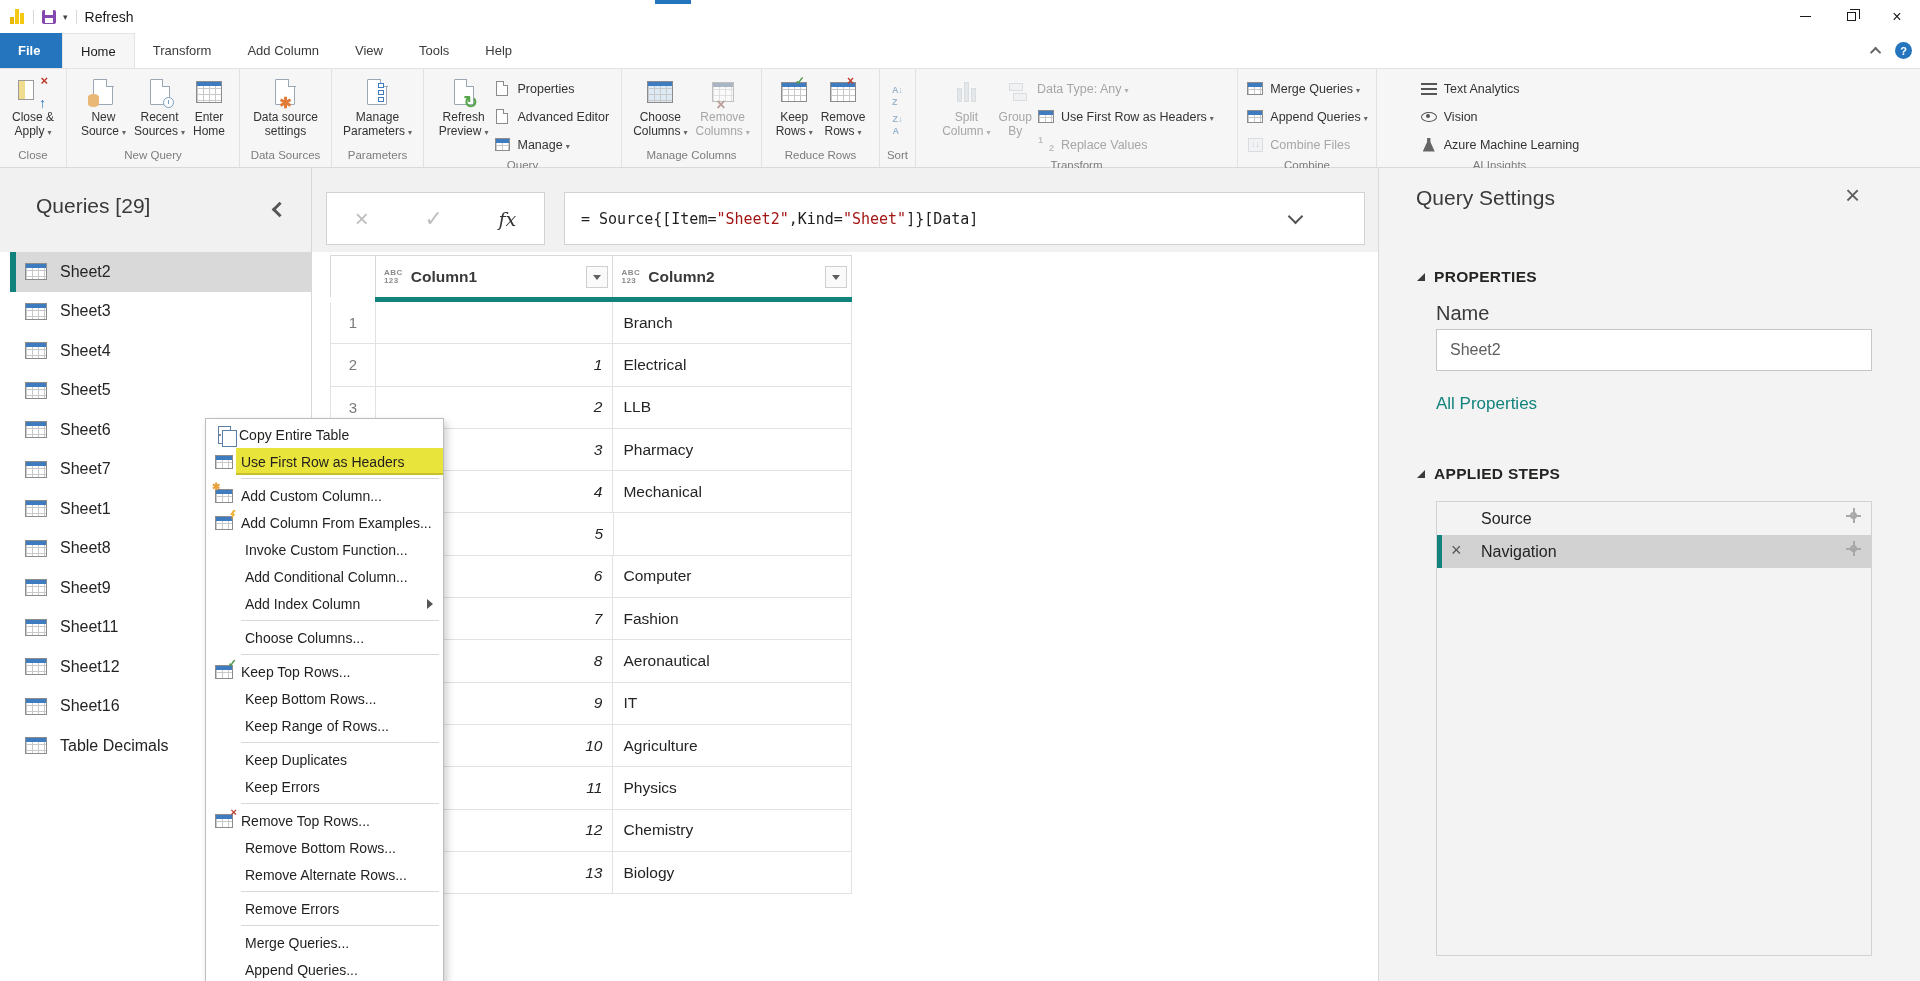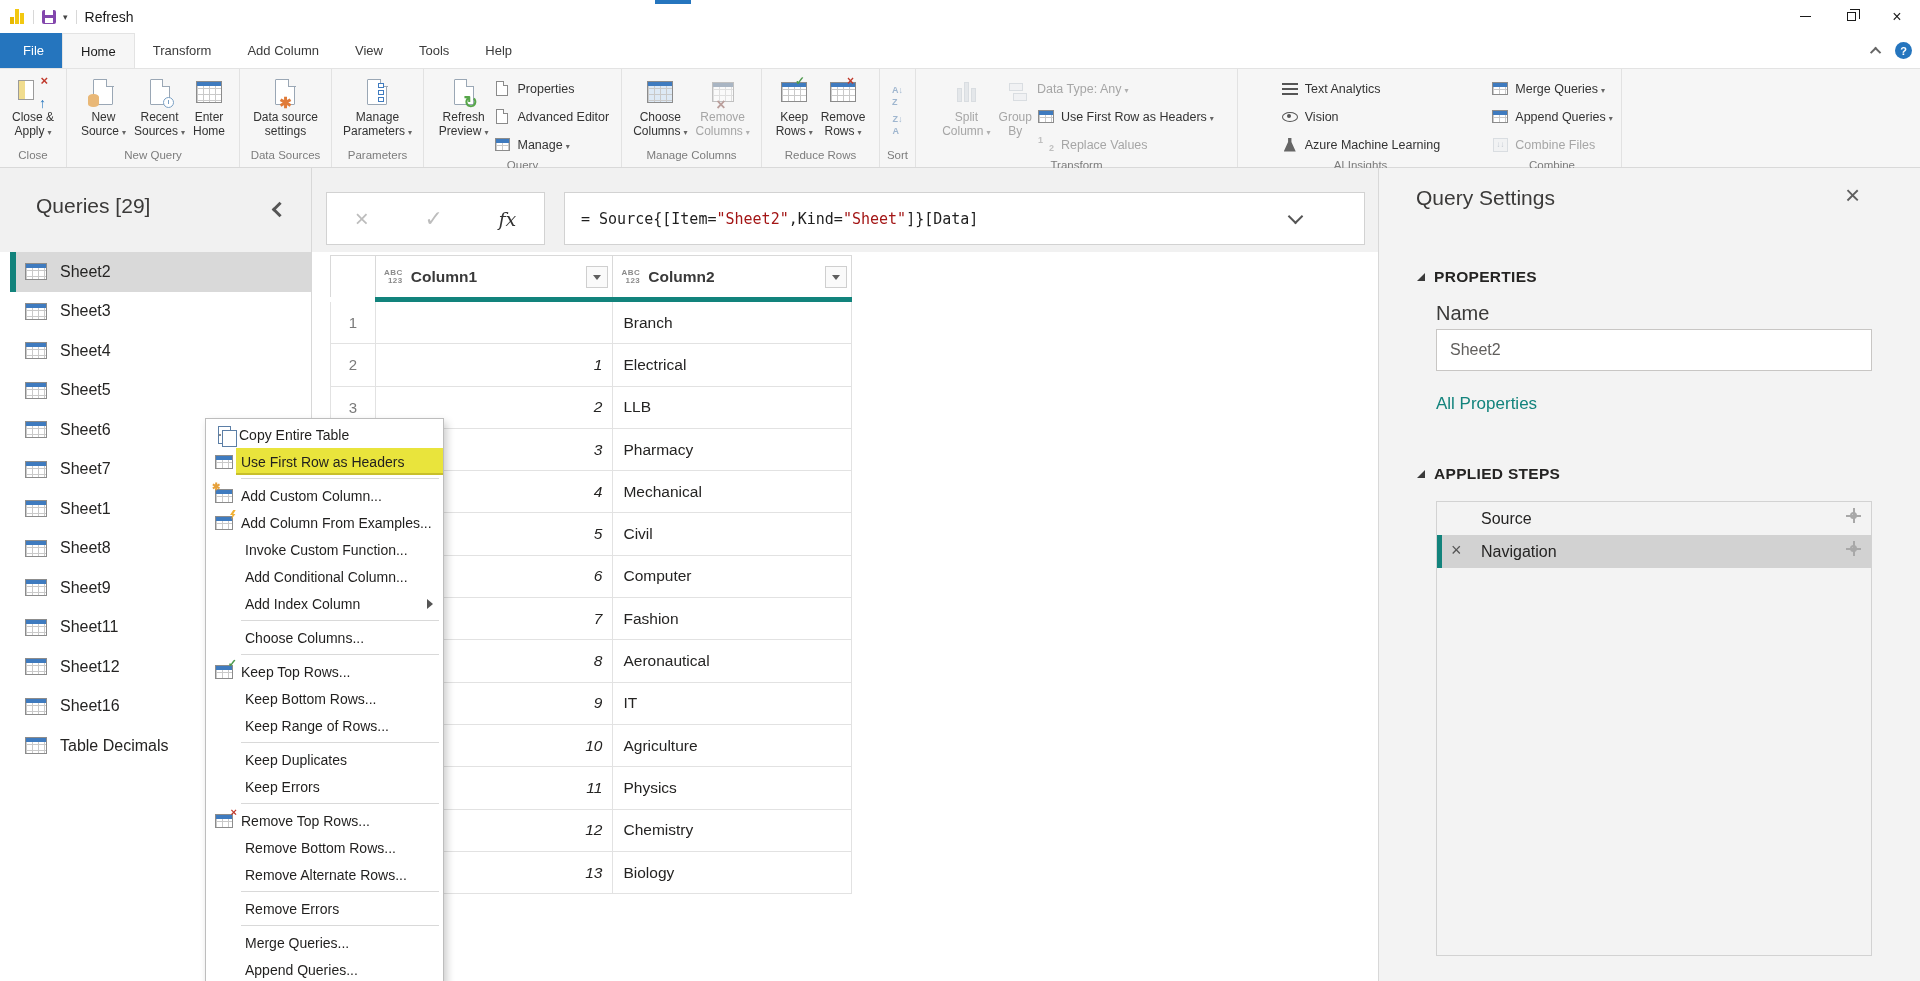--- a/index.html
+++ b/index.html
@@ -24,21 +24,21 @@
   .wbtns { position:absolute; right:0; top:0; height:33px; display:flex; }
   .wbtn { width:46px; height:33px; display:flex; align-items:center; justify-content:center; color:#1a1a1a; }
   .ic-min { width:11px; height:1.5px; background:#1a1a1a; }
   .ic-restore { width:9px; height:9px; border:1.2px solid #1a1a1a; position:relative; background:#fff; }
   .ic-restore::before { content:""; position:absolute; left:2px; top:-4px; width:9px; height:9px; border:1.2px solid #1a1a1a; border-left:none; border-bottom:none; }
   .ic-x { font-size:16px; line-height:16px; font-weight:300; }
 
   
   .tabrow { position:absolute; left:0; top:33px; width:1920px; height:35px; background:#fff; display:flex; align-items:stretch; }
   .tab { padding:0 18px; display:flex; align-items:center; font-size:13px; color:#3b3b3b; }
-  .tab.file { background:#2575be; color:#fff; min-width:62px; justify-content:flex-end; }
+  .tab.file { background:#2575be; color:#fff; min-width:62px; justify-content:flex-start;font-weight:bold; }
   .tab.active { background:#f6f6f6; border:1px solid #e3e3e3; border-bottom:none; color:#1a1a1a; }
   .tabrow-right { position:absolute; right:8px; top:33px; height:35px; display:flex; align-items:center; gap:14px; }
   .chev-up { width:8px; height:8px; border-left:2px solid #666; border-top:2px solid #666; transform:rotate(45deg) translateY(2px); }
   .help-circle { width:17px; height:17px; border-radius:50%; background:#2575be; color:#fff; font-size:11px; font-weight:bold; display:flex; align-items:center; justify-content:center; }
 
   
   .ribbon { position:absolute; left:0; top:68px; width:1920px; height:100px; background:#f6f6f6; border-top:1px solid #e3e3e3; border-bottom:1px solid #d9d9d9; display:flex; }
   .rgroup { height:100%; border-right:1px solid #e2e2e2; display:flex; flex-direction:column; flex:0 0 auto; }
   .rg-body { flex:1; display:flex; align-items:flex-start; justify-content:center; padding:5px 4px 0; gap:2px; }
   .rg-label { height:20px; text-align:center; font-size:11.5px; color:#7c7c7c; line-height:16px; white-space:nowrap; padding:0 4px; }
@@ -109,21 +109,21 @@
   
   .fbtns { position:absolute; left:326px; top:24px; width:219px; height:53px; background:#fff; border:1px solid #d2d2d2; display:flex; align-items:center; justify-content:space-around; }
   .fx-x { color:#bdbdbd; font-size:24px; font-weight:300; }
   .fx-check { color:#bdbdbd; font-size:22px; }
   .fx-fx { font-family:"DejaVu Serif", serif; font-style:italic; font-size:19px; color:#333; }
   .fbox { position:absolute; left:564px; top:24px; width:801px; height:53px; background:#fff; border:1px solid #d2d2d2; display:flex; align-items:center; padding-left:16px; font-family:"DejaVu Sans Mono", monospace; font-size:15px; color:#1e1e1e; }
   .fbox .str { color:#a31515; }
   .f-chev { position:absolute; left:1290px; top:43px; width:11px; height:11px; border-right:2.5px solid #555; border-bottom:2.5px solid #555; transform:rotate(45deg); }
 
   
-  .dtable { position:absolute; left:330px; top:87px; width:522px;text-align:right; }
+  .dtable { position:absolute; left:330px; top:87px; width:522px; }
   .dt-head { display:flex; height:42px; border:1px solid #d9d9d9; border-bottom:none; background:#fff; }
   .dt-corner { width:45px; border-right:1px solid #d9d9d9; }
   .dt-h { display:flex; align-items:center; font-weight:bold; font-size:15.5px; color:#3a3a3a; padding:0 4px 0 8px; position:relative; }
   .dt-h.c1 { width:238px; border-right:1px solid #d9d9d9; }
   .dt-h.c2 { width:238px; }
   .abc { display:inline-block; font-size:8px; line-height:8px; color:#8a8a8a; font-weight:bold; margin-right:8px; letter-spacing:.5px; }
   .abc::before { content:"ABC"; display:block; }
   .abc::after { content:"123"; display:block; }
   .filterbtn { position:absolute; right:4px; top:10px; width:22px; height:22px; border:1px solid #cfcfcf; background:#fafafa; display:flex; align-items:center; justify-content:center; }
   .filterbtn::after { content:""; width:0; height:0; border-left:4px solid transparent; border-right:4px solid transparent; border-top:5px solid #5f5f5f; }
@@ -446,20 +446,46 @@
             <span class="sic">
                 <span class="ic-replace"></span>
               </span>
             <span>Replace Values</span>
           </div>
         </div>
       </div>
       <div class="rg-label">Transform</div>
     </div>
 
+    <div class="rgroup" style="width:139px">
+      <div class="rg-body">
+        <div class="sstack">
+          <div class="srow">
+            <span class="sic">
+                <span class="tbl" style="width:16px;height:13px"></span>
+              </span>
+            <span class="caret">Merge Queries</span>
+          </div>
+          <div class="srow">
+            <span class="sic">
+                <span class="tbl" style="width:16px;height:13px"></span>
+              </span>
+            <span class="caret">Append Queries</span>
+          </div>
+          <div class="srow dis">
+            <span class="sic">
+                <span class="ic-combfiles">↓↓</span>
+              </span>
+            <span>Combine Files</span>
+          </div>
+        </div>
+      </div>
+      <div class="rg-label">Combine</div>
+    </div>
+
     <div class="rgroup" style="width:245px;border-right:none">
       <div class="rg-body">
         <div class="sstack">
           <div class="srow">
             <span class="sic">
                 <span class="ic-lines"></span>
               </span>
             <span>Text Analytics</span>
           </div>
           <div class="srow">
@@ -470,46 +496,20 @@
           </div>
           <div class="srow">
             <span class="sic">
                 <span class="ic-flask"></span>
               </span>
             <span>Azure Machine Learning</span>
           </div>
         </div>
       </div>
       <div class="rg-label">AI Insights</div>
-    </div>
-
-    <div class="rgroup" style="width:139px">
-      <div class="rg-body">
-        <div class="sstack">
-          <div class="srow">
-            <span class="sic">
-                <span class="tbl" style="width:16px;height:13px"></span>
-              </span>
-            <span class="caret">Merge Queries</span>
-          </div>
-          <div class="srow">
-            <span class="sic">
-                <span class="tbl" style="width:16px;height:13px"></span>
-              </span>
-            <span class="caret">Append Queries</span>
-          </div>
-          <div class="srow dis">
-            <span class="sic">
-                <span class="ic-combfiles">↓↓</span>
-              </span>
-            <span>Combine Files</span>
-          </div>
-        </div>
-      </div>
-      <div class="rg-label">Combine</div>
     </div>
   </div>
 
   <div class="main">
     <div class="top-strip"></div>
     <div class="side-divider"></div>
 
     <div class="sidebar">
       <div class="q-header">Queries [29]</div>
       <span class="q-collapse"></span>
@@ -643,21 +643,20 @@
 
           <div class="dt-row">
             <div class="dt-num">5</div>
             <div class="dt-c1">4</div>
             <div class="dt-c2">Mechanical</div>
           </div>
 
           <div class="dt-row">
             <div class="dt-num">6</div>
             <div class="dt-c1">5</div>
-            <div class="dt-c2">Civil</div>
           </div>
 
           <div class="dt-row">
             <div class="dt-num">7</div>
             <div class="dt-c1">6</div>
             <div class="dt-c2">Computer</div>
           </div>
 
           <div class="dt-row">
             <div class="dt-num">8</div>

